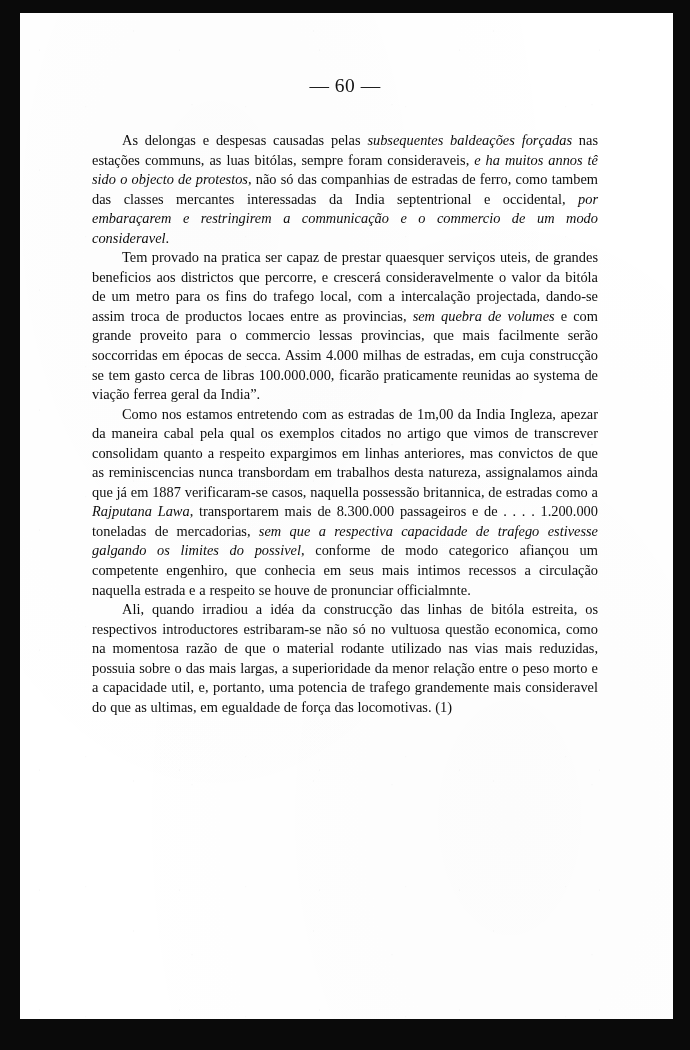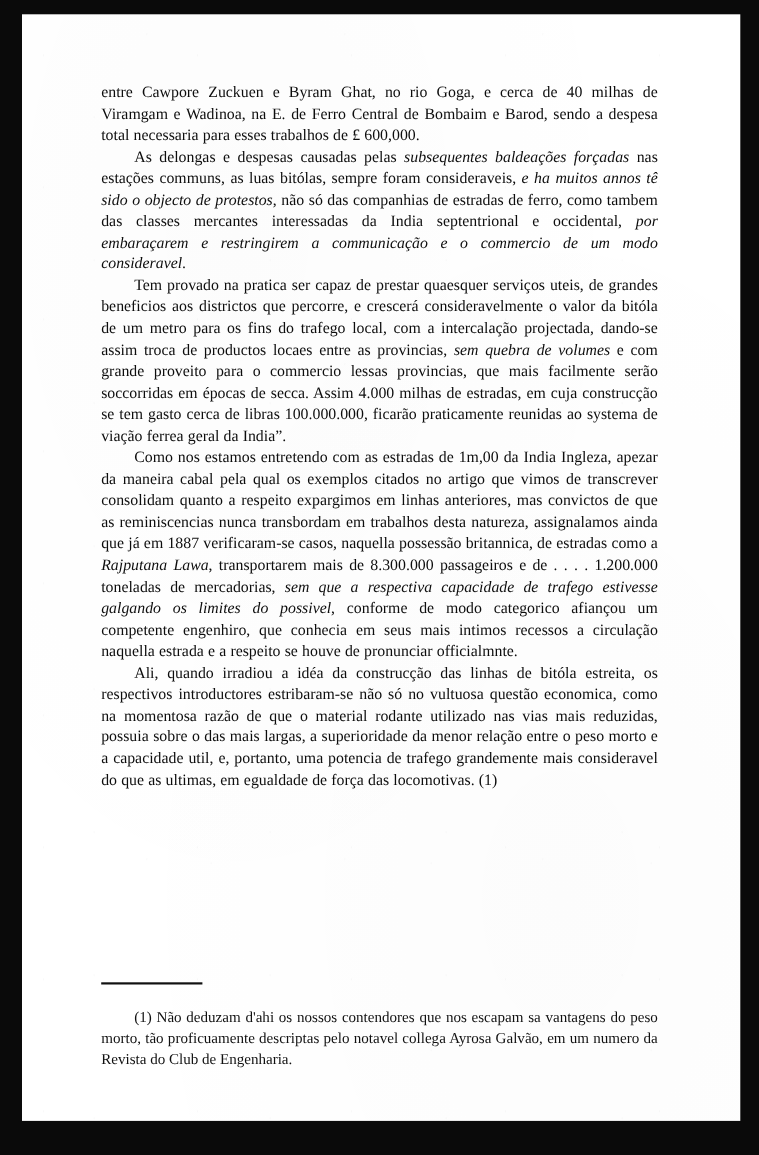--- a/index.html
+++ b/index.html
@@ -119,30 +119,26 @@
 </style>
 </head>
 <body>
 
 <div class="scan-frame">
   <div class="page-sheet">
     <div class="paper-tint"></div>
 
     <div class="text-column">
 
+      <div class="page-number">— 60 —</div>
 
       <div class="body-block">
-          <p class="no-indent">entre Cawpore Zuckuen e Byram Ghat, no rio Goga, e cerca de 40 milhas de Viramgam e Wadinoa, na E. de Ferro Central de Bombaim e Barod, sendo a despesa total necessaria para esses trabalhos de £ 600,000.</p>
           <p class="indent">As delongas e despesas causadas pelas <em class="it">subsequentes baldeações forçadas</em> nas estações communs, as luas bitólas, sempre foram consideraveis, <em class="it">e ha muitos annos tê sido o objecto de protestos</em>, não só das companhias de estradas de ferro, como tambem das classes mercantes interessadas da India septentrional e occidental, <em class="it">por embaraçarem e restringirem a communicação e o commercio de um modo consideravel</em>.</p>
           <p class="indent">Tem provado na pratica ser capaz de prestar quaesquer serviços uteis, de grandes beneficios aos districtos que percorre, e crescerá consideravelmente o valor da bitóla de um metro para os fins do trafego local, com a intercalação projectada, dando-se assim troca de productos locaes entre as provincias, <em class="it">sem quebra de volumes</em> e com grande proveito para o commercio lessas provincias, que mais facilmente serão soccorridas em épocas de secca. Assim 4.000 milhas de estradas, em cuja construcção se tem gasto cerca de libras 100.000.000, ficarão praticamente reunidas ao systema de viação ferrea geral da India”.</p>
           <p class="indent">Como nos estamos entretendo com as estradas de 1m,00 da India Ingleza, apezar da maneira cabal pela qual os exemplos citados no artigo que vimos de transcrever consolidam quanto a respeito expargimos em linhas anteriores, mas convictos de que as reminiscencias nunca transbordam em trabalhos desta natureza, assignalamos ainda que já em 1887 verificaram-se casos, naquella possessão britannica, de estradas como a <em class="it">Rajputana Lawa</em>, transportarem mais de 8.300.000 passageiros e de . . . . 1.200.000 toneladas de mercadorias, <em class="it">sem que a respectiva capacidade de trafego estivesse galgando os limites do possivel</em>, conforme de modo categorico afiançou um competente engenhiro, que conhecia em seus mais intimos recessos a circulação naquella estrada e a respeito se houve de pronunciar officialmnte.</p>
           <p class="indent">Ali, quando irradiou a idéa da construcção das linhas de bitóla estreita, os respectivos introductores estribaram-se não só no vultuosa questão economica, como na momentosa razão de que o material rodante utilizado nas vias mais reduzidas, possuia sobre o das mais largas, a superioridade da menor relação entre o peso morto e a capacidade util, e, portanto, uma potencia de trafego grandemente mais consideravel do que as ultimas, em egualdade de força das locomotivas. (1)</p>
         </div>
     </div>
 
-    <div class="footnote-zone">
-      <div class="footnote-rule"></div>
-      <p>(1) Não deduzam d'ahi os nossos contendores que nos escapam sa vantagens do peso morto, tão proficuamente descriptas pelo notavel collega Ayrosa Galvão, em um numero da Revista do Club de Engenharia.</p>
-    </div>
 
     <div class="speckle"></div>
   </div>
 </div>
 
 </body></html>

